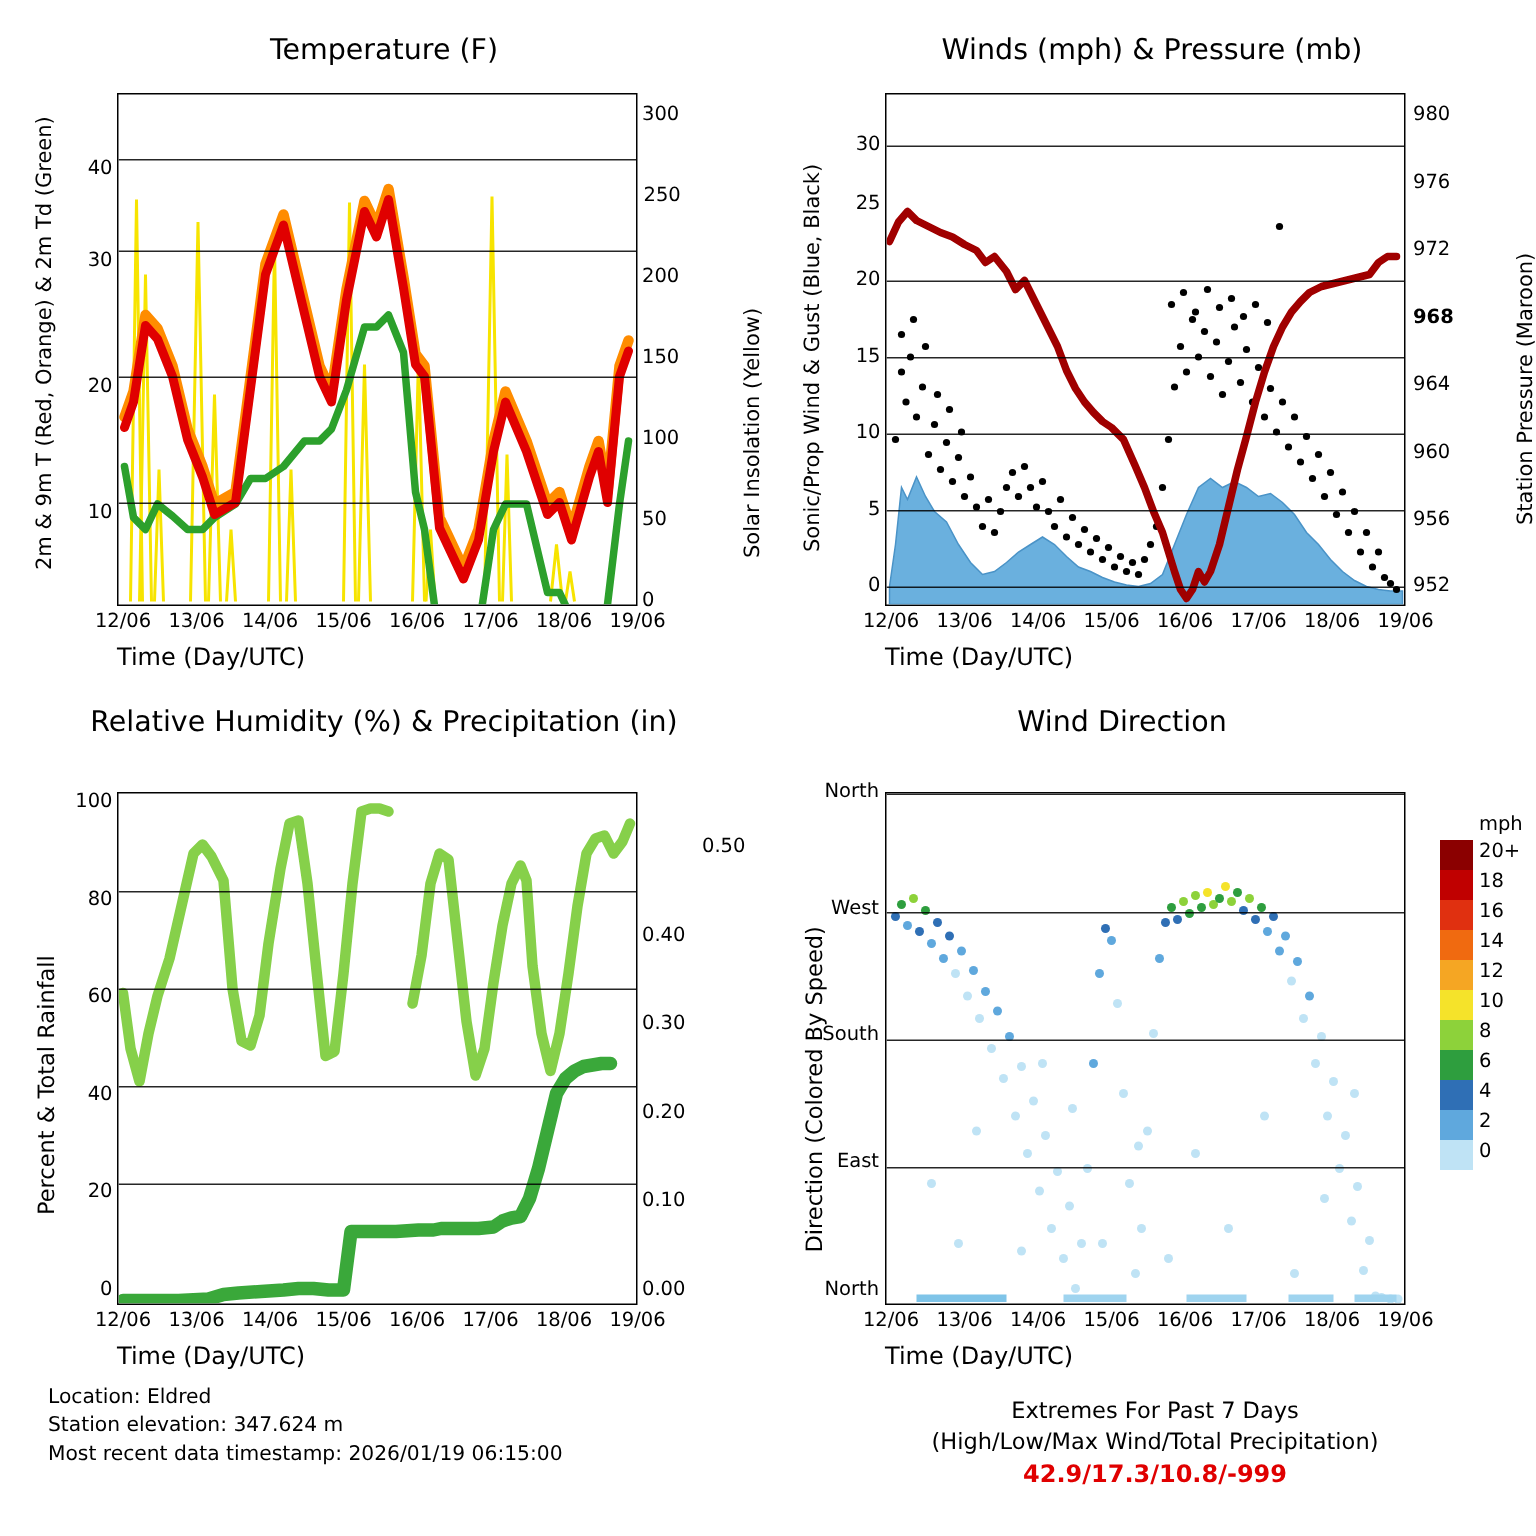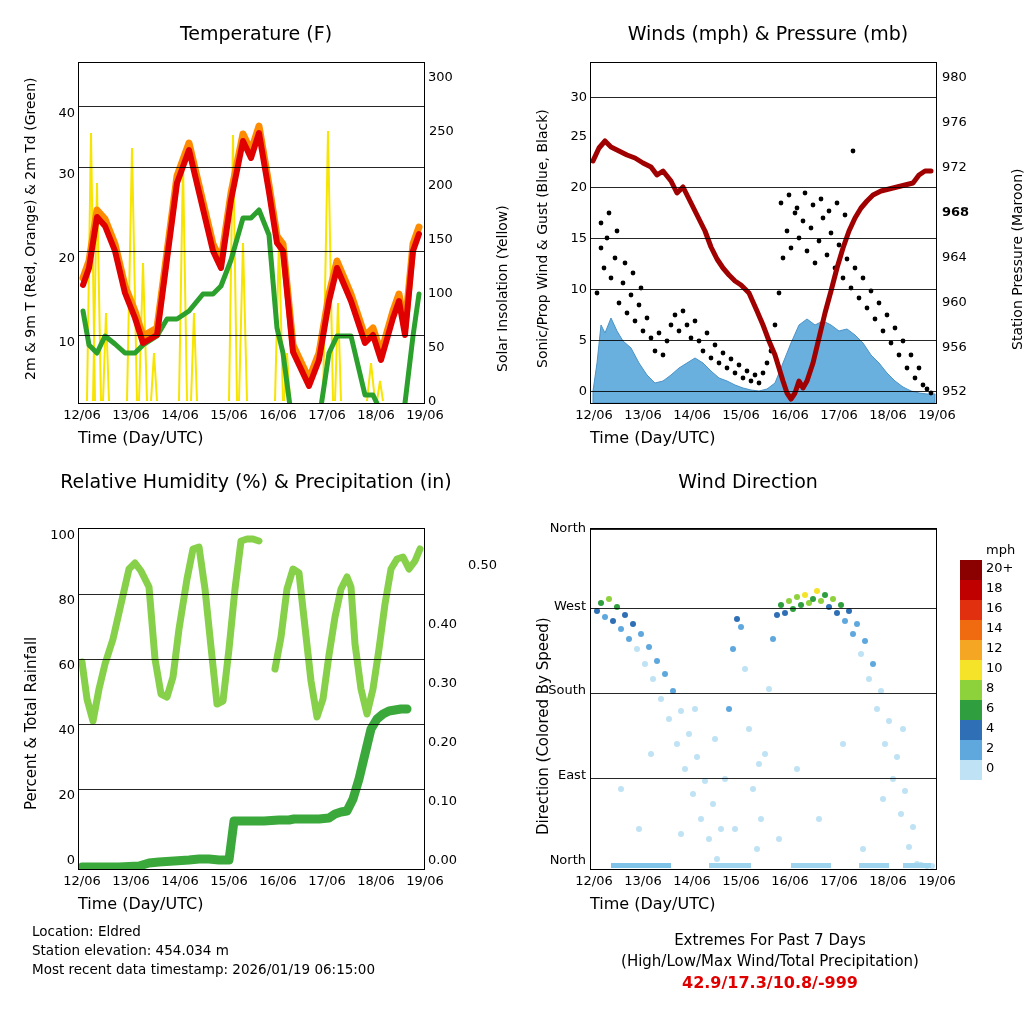--- a/index.html
+++ b/index.html
@@ -480,21 +480,21 @@
       <div class="lglabel" style="top:160px;">4</div>
       <div class="swatch" style="top:180px;height:20px;background:#5fa8dd;"></div>
       <div class="lglabel" style="top:180px;">2</div>
       <div class="swatch" style="top:200px;height:20px;background:#bfe3f5;"></div>
       <div class="lglabel" style="top:200px;">0</div>
     </div>
   </div>
 
   <div class="footer" style="left:32px;top:922px;">
     <div>Location: Eldred</div>
-    <div>Station elevation: 454.034 m</div>
+    <div>Station elevation: 347.624 m</div>
     <div>Most recent data timestamp: 2026/01/19 06:15:00</div>
   </div>
 
   <div class="extremes" style="left:540px;top:930px;">
     <div>Extremes For Past 7 Days</div>
     <div>(High/Low/Max Wind/Total Precipitation)</div>
     <div class="vals">42.9/17.3/10.8/-999</div>
   </div>
 
 </div>

